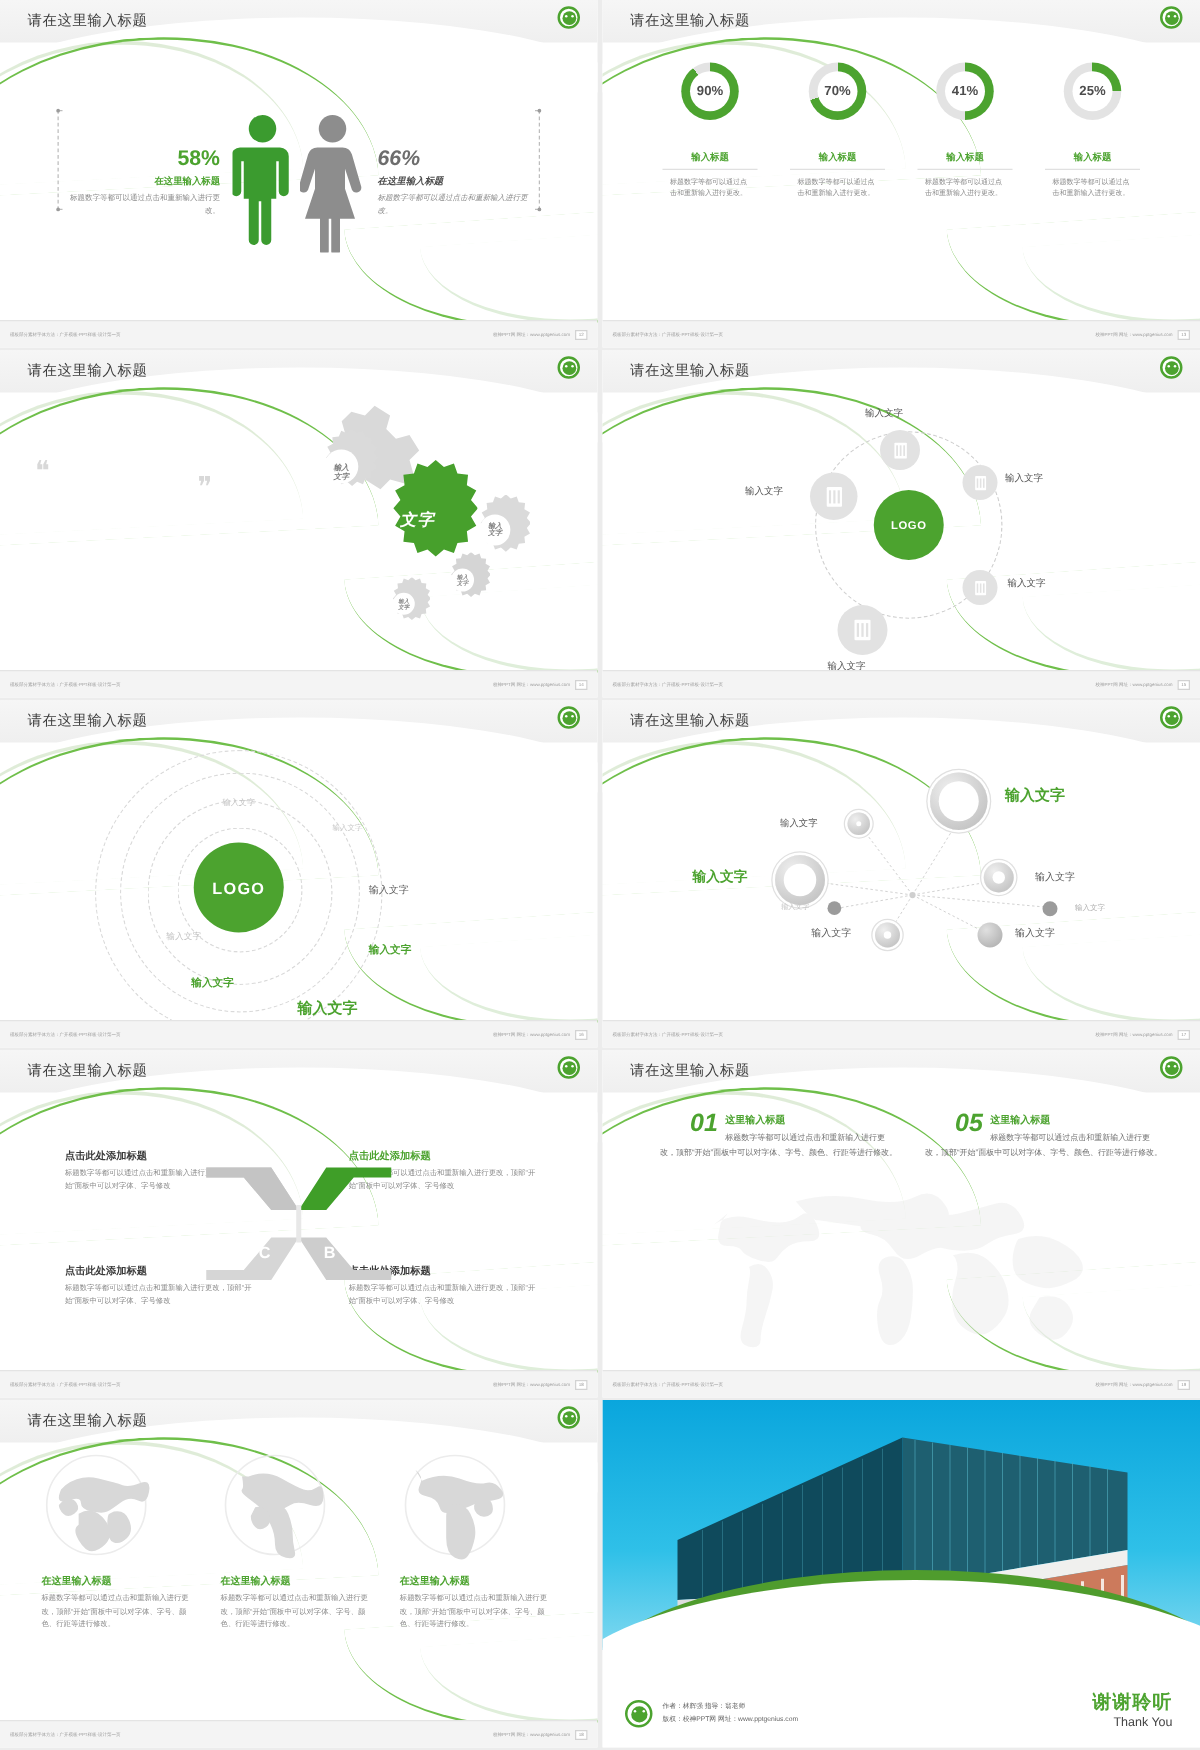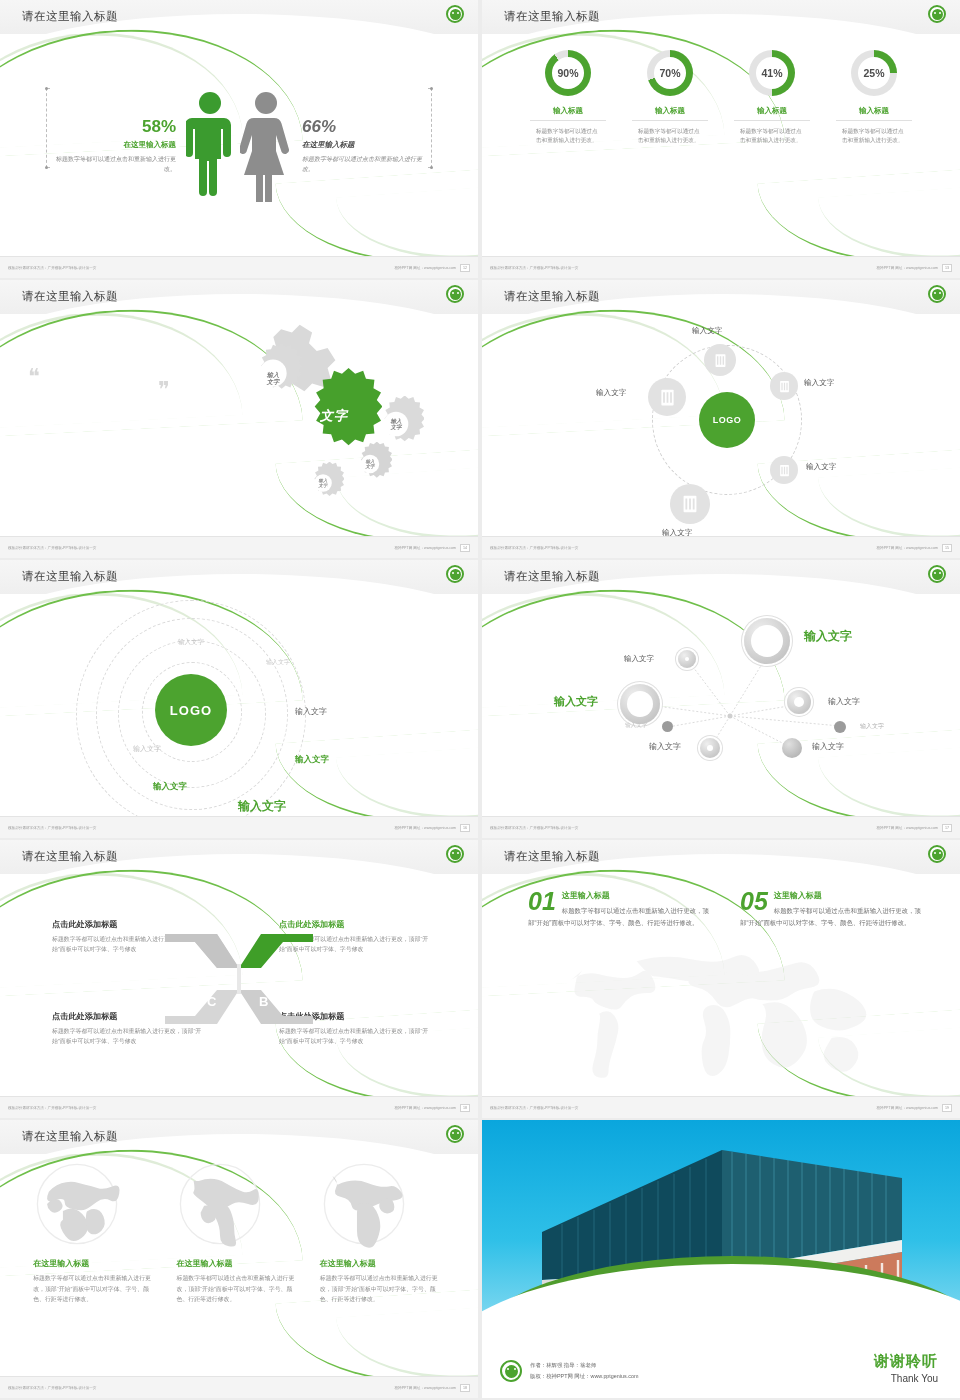--- a/index.html
+++ b/index.html
@@ -103,21 +103,21 @@
   .dashbox-l::before,.dashbox-l::after{left:-2px;}
   .dashbox-r::before,.dashbox-r::after{right:-2px;}
   .figs { display:flex; gap:6px; align-items:flex-end; }
 
   
   .donuts { position:absolute; inset:0; display:flex; justify-content:center; gap:26px; padding-top:14px; }
   .donut-col { width:76px; text-align:center; }
   .ring { width:46px;height:46px;margin:0 auto; border-radius:50%; display:flex;align-items:center;justify-content:center; position:relative;}
   .ring::after{ content:""; position:absolute; inset:7px; background:#fff; border-radius:50%; }
   .ring span{ position:relative; z-index:2; font-size:10.5px; font-weight:bold; color:#4d4d4d;}
-  .donut-col .lbl{ font-size:7.5px; font-weight:bold; color:#4ca32f; margin-top:10px; padding-bottom:4px; border-bottom:1px solid #e0e0e0;font-family:Liberation Serif, serif;}
+  .donut-col .lbl{ font-size:7.5px; font-weight:bold; color:#4ca32f; margin-top:25px; padding-bottom:4px; border-bottom:1px solid #e0e0e0;font-family:Liberation Serif, serif;}
   .donut-col .dsc{ font-size:5.6px; color:#8b8b8b; line-height:1.6; margin-top:6px; text-align:left; padding:0 6px; }
 
   
   .quote-blk{ position:absolute; left:28px; top:54px; width:200px; }
   .qmark{ font-size:22px; color:#d8d8d8; font-family:"Liberation Serif",serif; line-height:.6;}
   .quote-txt{ font-size:7.6px; color:#4d4d4d; line-height:2; padding-left:22px; margin-top:-6px;}
   .qmark.close{ text-align:left; padding-left:130px; }
   .gearwrap{ position:absolute; right:24px; top:6px; width:230px; height:190px; }
   .gear{ position:absolute;font-style:italic; }
   .gear .txt{ position:absolute; inset:0; display:flex;align-items:center;justify-content:center; flex-direction:column; line-height:1.15; }
@@ -147,21 +147,21 @@
   
   .quad{ position:absolute; inset:0; }
   .quad-txt{ position:absolute; width:155px;margin-top:15px; }
   .quad-txt h4{ font-size:8.2px; color:#3a3a3a; margin-bottom:4px; }
   .quad-txt h4.green{ color:#4ca32f; }
   .quad-txt p{ font-size:5.9px; color:#8b8b8b; line-height:1.75; }
   .arrows{ position:absolute; left:50%; top:48px; transform:translateX(-50%); width:160px; height:110px;}
 
   
   .numblk{ position:absolute; width:190px; }
-  .numblk .num{ font-size:25px; font-style:italic; font-weight:bold; color:#4ca32f; float:left; line-height:.95; margin-right:6px;}
+  .numblk .num{ font-size:20px; font-style:italic; font-weight:bold; color:#4ca32f; float:left; line-height:.95; margin-right:6px;margin-left:24px;}
   .numblk h4{ font-size:8px; color:#4ca32f; font-weight:bold; margin-bottom:4px; }
   .numblk p{ font-size:6.4px; color:#6e6e6e; line-height:1.8; clear:none; }
   .worldmap{ position:absolute; left:50%; top:72px; transform:translateX(-50%); width:390px; height:150px; opacity:.45;}
 
   
   .globes{ position:absolute; inset:0; display:flex; justify-content:space-around; padding:4px 24px 0;}
   .globe-col{ width:125px; }
   .globe-img{ width:88px; height:88px; margin:0 auto 6px; }
   .globe-col h4{ font-size:8px; font-weight:bold; color:#4ca32f; margin-bottom:4px;}
   .globe-col p{ font-size:5.9px; color:#8b8b8b; line-height:1.8;}

